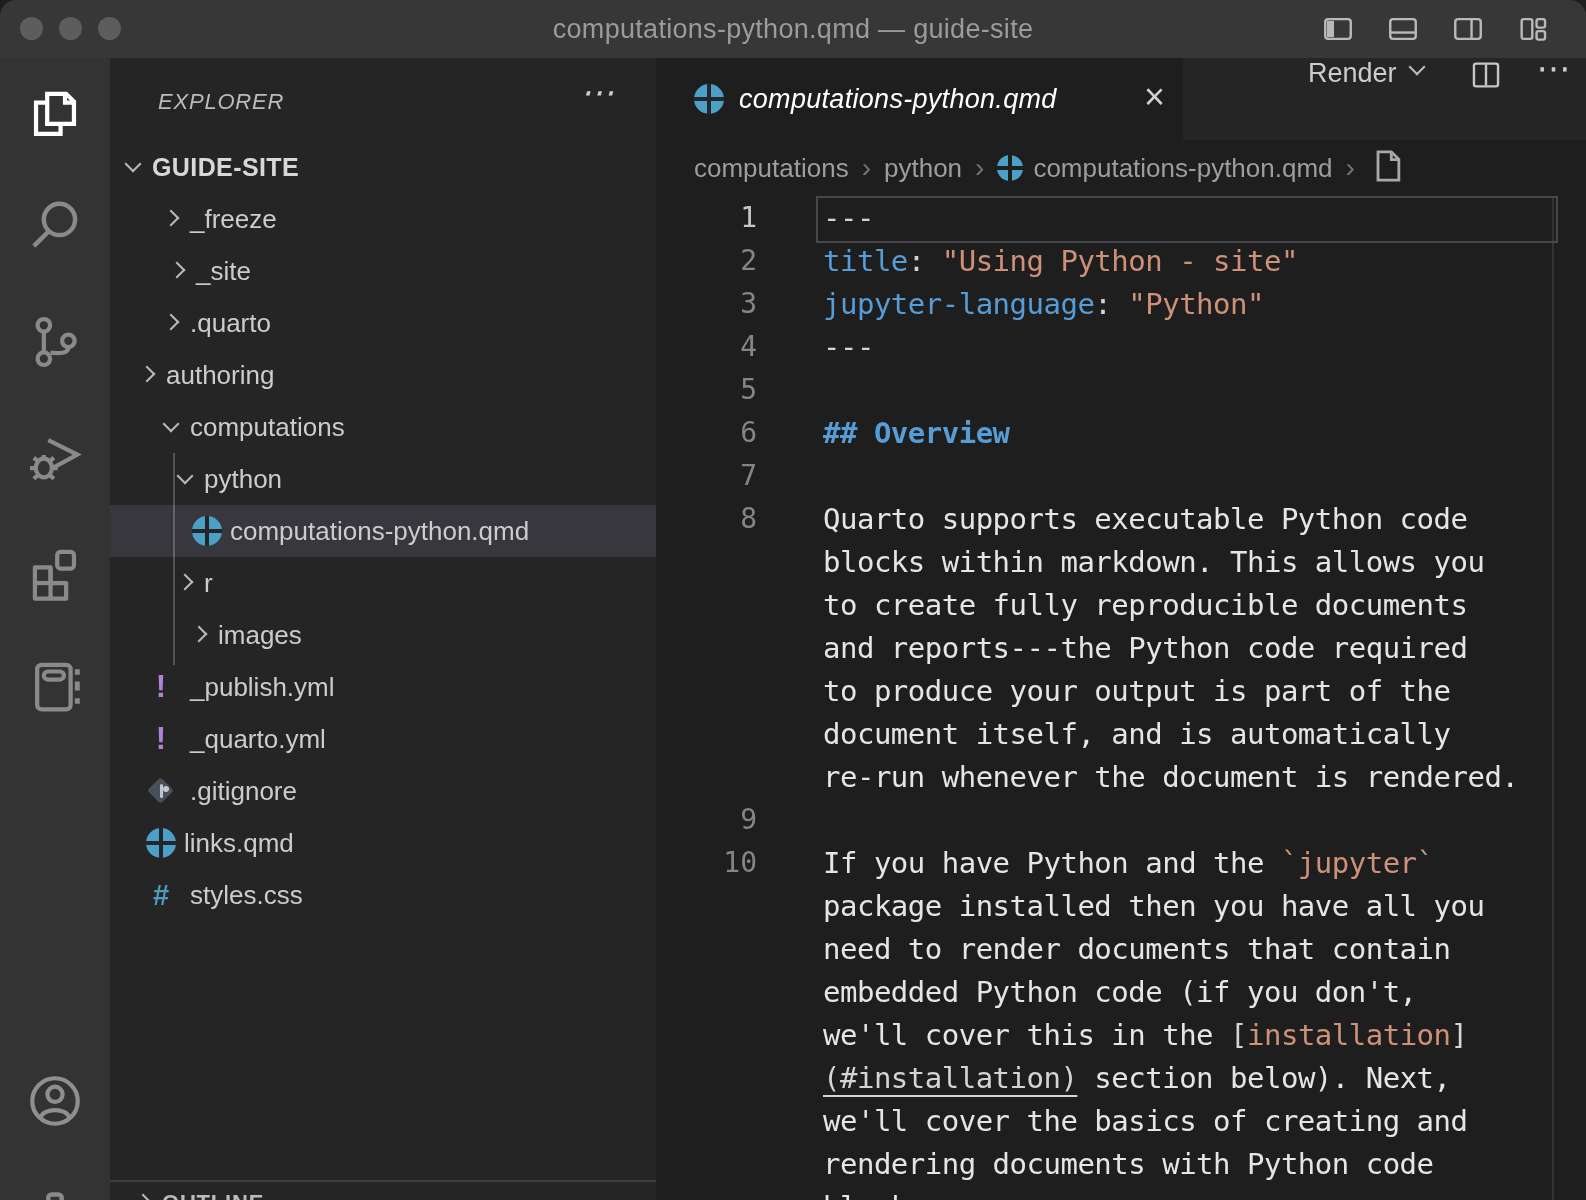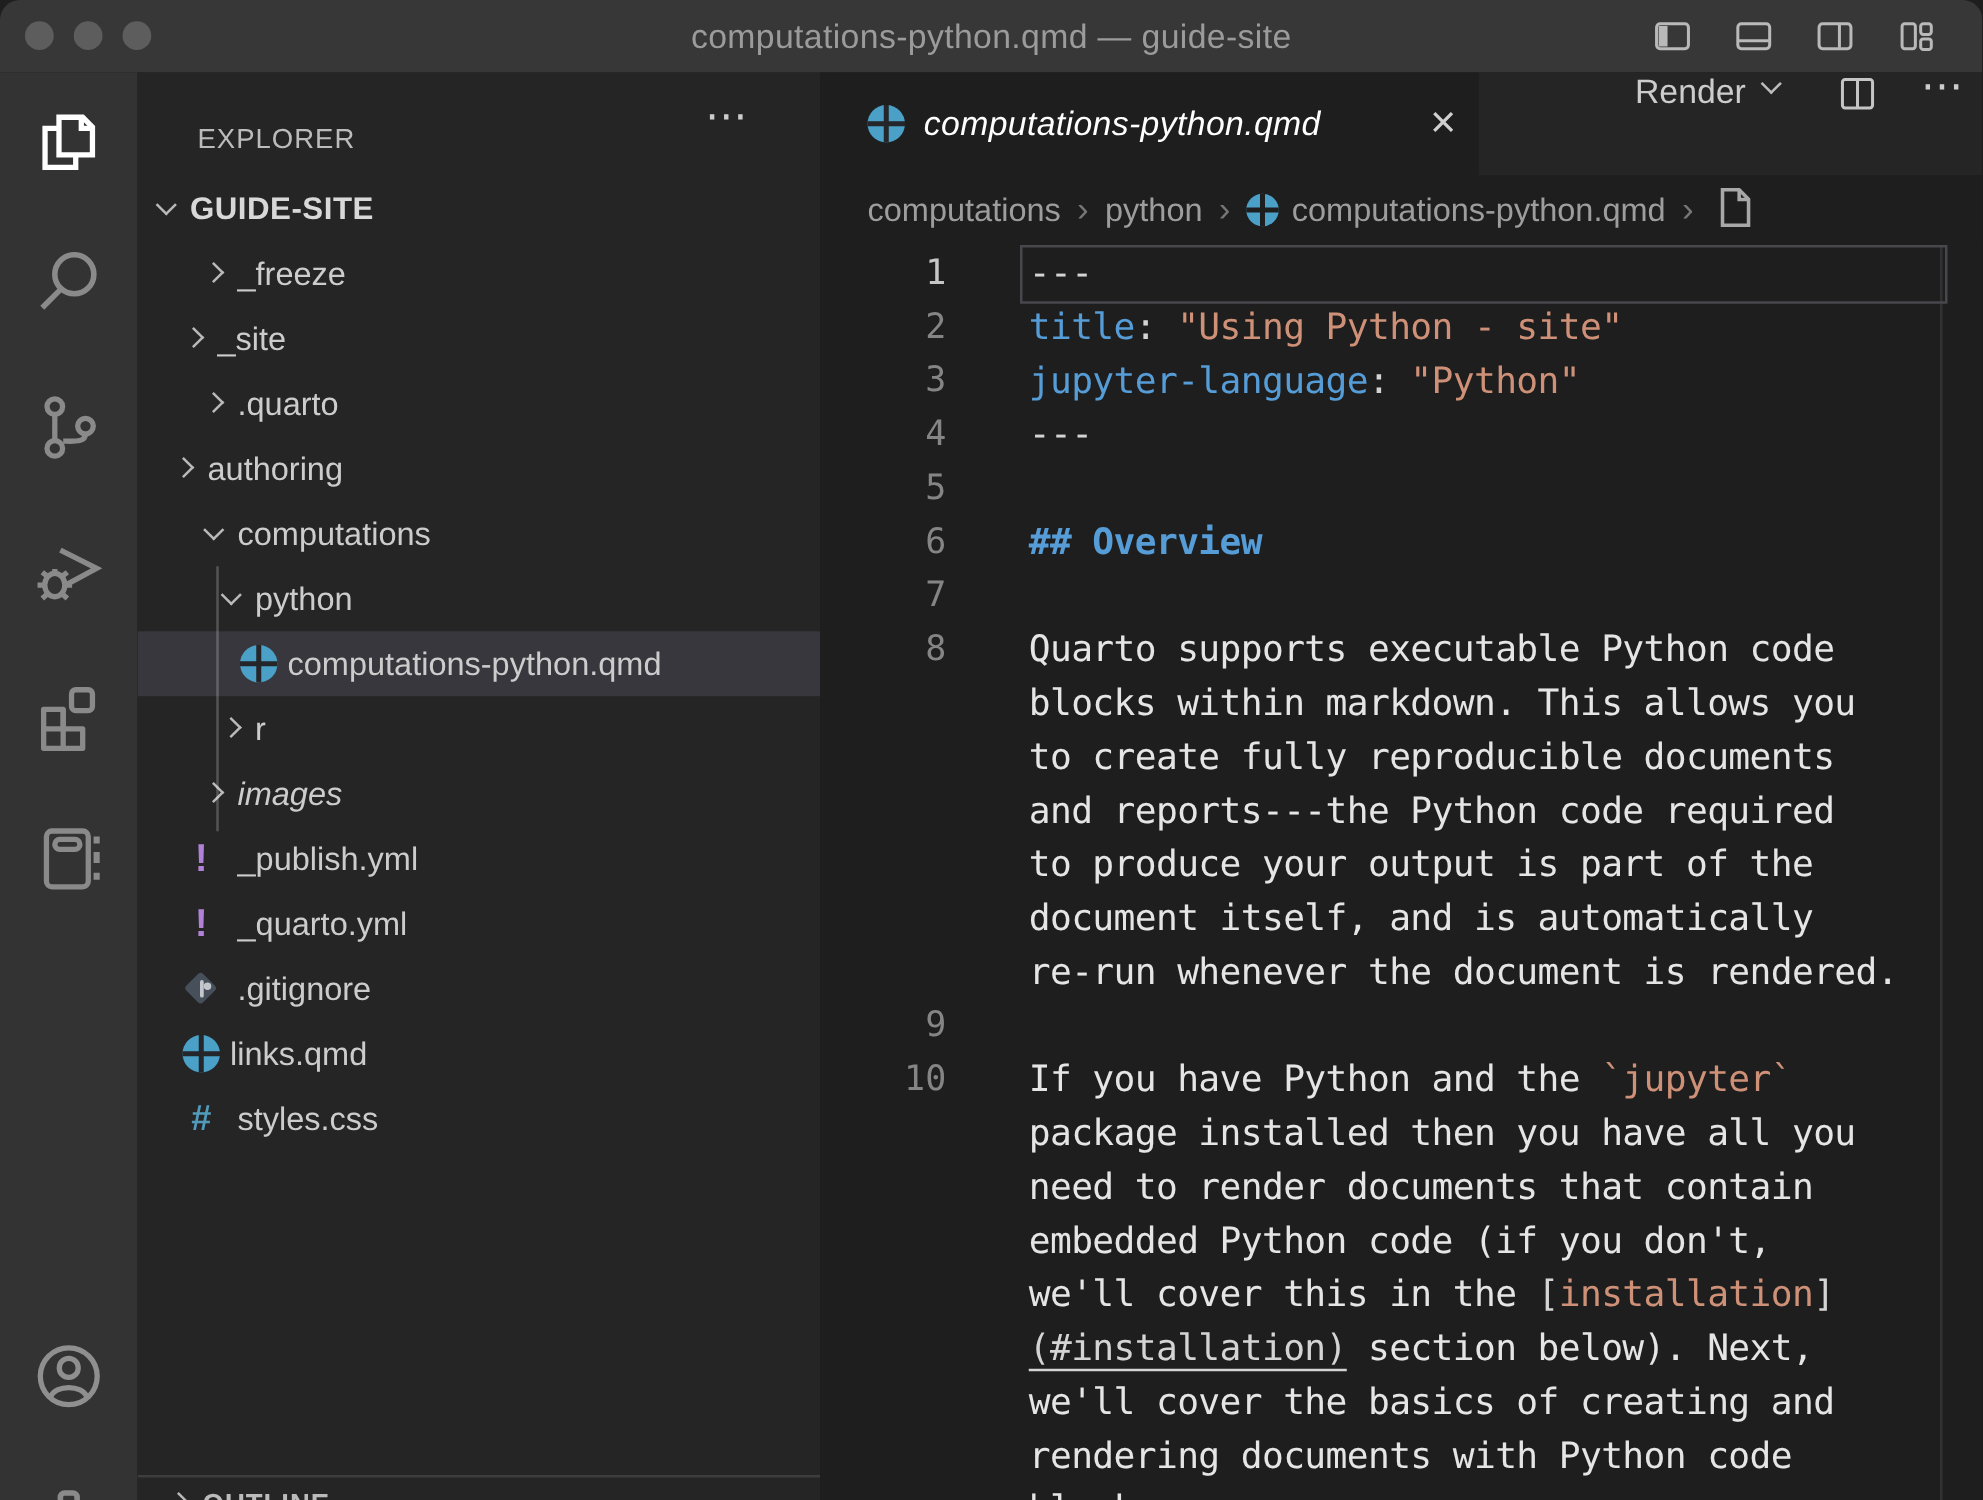--- a/index.html
+++ b/index.html
@@ -20,22 +20,22 @@
 
   
   .activitybar { position:absolute; left:0; top:58px; width:110px; height:1142px;
                  background:#333333; overflow:hidden; }
   .ab-icon { position:absolute; left:26px; width:58px; height:58px; }
   .ab-icon svg { display:block; }
 
   
   .sidebar { position:absolute; left:110px; top:58px; width:546px; height:1142px;
              background:#252526; overflow:hidden; }
-  .sb-header { position:absolute; left:48px; top:22px; right:46px; height:44px;
-               display:flex; align-items:flex-end; }
+  .sb-header { position:absolute; left:48px; top:22px; right:30px; height:44px;
+               display:flex; align-items:center;font-style:italic; }
   .sb-title { font-size:22px; letter-spacing:.8px; color:#bbbbbb; }
   .sb-more { position:absolute; right:10px; top:-8px; font-size:34px; color:#cccccc;
              letter-spacing:2px; cursor:default; }
   .tree { position:absolute; left:0; top:83px; width:546px; }
   .trow { position:relative; height:52px; display:flex; align-items:center;
           font-size:26px; color:#cccccc; white-space:nowrap; }
   .trow.selected { background:#37373d; }
   .trow .lbl.root { font-weight:700; color:#d8d8d8; font-size:25px; letter-spacing:.4px; }
   .chev { width:26px; min-width:26px; height:26px; position:relative; margin-right:6px; }
   .chev::before { content:""; position:absolute; top:6px; left:7px; width:10px; height:10px;
@@ -219,21 +219,21 @@
     </div>
     <div class="tree" id="tree">
         <div class="trow" style="padding-left: 10px;">
           <span class="chev down"></span>
           <span class="lbl root">GUIDE-SITE</span>
         </div>
         <div class="trow" style="padding-left: 48px;">
           <span class="chev"></span>
           <span class="lbl">_freeze</span>
         </div>
-        <div class="trow" style="padding-left: 32px;">
+        <div class="trow" style="padding-left: 54px;">
           <span class="chev"></span>
           <span class="lbl">_site</span>
         </div>
         <div class="trow" style="padding-left: 48px;">
           <span class="chev"></span>
           <span class="lbl">.quarto</span>
         </div>
         <div class="trow" style="padding-left: 24px;">
           <span class="chev"></span>
           <span class="lbl">authoring</span>
@@ -247,21 +247,21 @@
           <span class="lbl">python</span>
         </div>
         <div class="trow selected" style="padding-left: 82px;">
           <span class="q-icon"></span>
           <span class="lbl">computations-python.qmd</span>
         </div>
         <div class="trow" style="padding-left: 62px;">
           <span class="chev"></span>
           <span class="lbl">r</span>
         </div>
-        <div class="trow" style="padding-left: 48px; font-style: italic;">
+        <div class="trow" style="padding-left: 76px;">
           <span class="chev"></span>
           <span class="lbl">images</span>
         </div>
         <div class="trow" style="padding-left: 36px;">
           <span class="yml-icon">!</span>
           <span class="lbl">_publish.yml</span>
         </div>
         <div class="trow" style="padding-left: 36px;">
           <span class="yml-icon">!</span>
           <span class="lbl">_quarto.yml</span>

